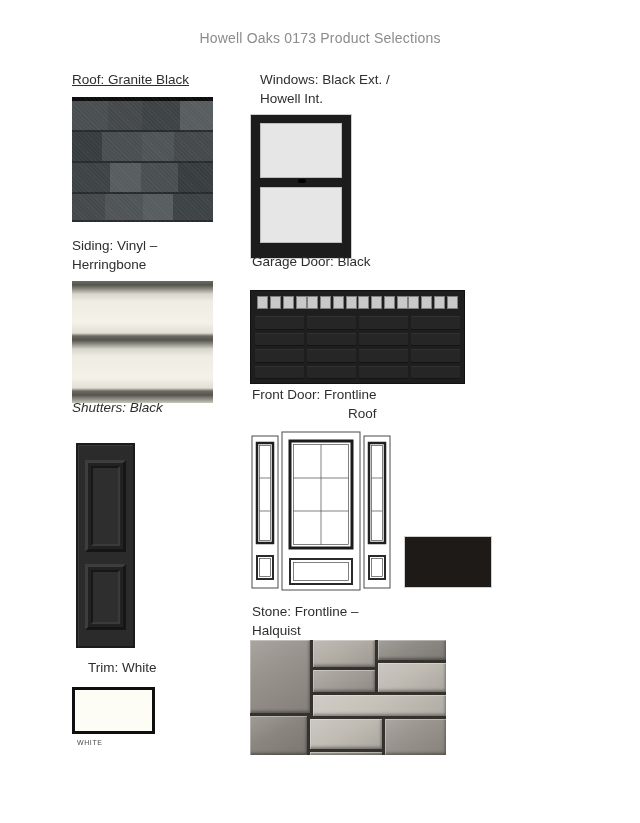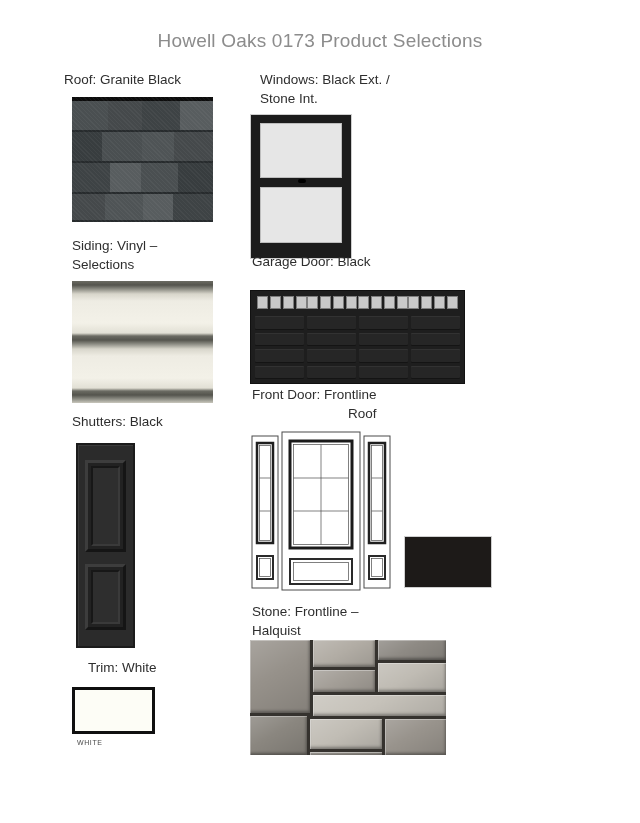--- a/index.html
+++ b/index.html
@@ -13,21 +13,21 @@
     width: 640px;
     height: 823px;
     margin: 0 auto;
     background: #ffffff;
     overflow: hidden;
   }
   .title {
     position: absolute;
     top: 30px; left: 0; width: 100%;
     text-align: center;
-    font-size: 19px;
+    font-size: 14px;
     color: var(--c-title_text, #8c8c8c);
     letter-spacing: .2px;
   }
   .label {
     position: absolute;
     font-size: 13.5px;
     line-height: 19px;
     color: var(--c-label_text, #2e2e2e);
     white-space: nowrap;
   }
@@ -169,21 +169,21 @@
     background-blend-mode: normal;
   }
 </style>
 </head>
 <body>
 
 <div class="page">
 
   <div class="title">Howell Oaks 0173 Product Selections</div>
 
-  <div class="label" style="left:64px; top:70px;">Roof: Granite Black</div>
+  <div class="label" style="left:72px; top:70px;text-decoration:underline;">Roof: Granite Black</div>
   <div class="roof" id="roof">
       <div class="shingle-tab" style="left: 0px; top: 4px; width: 36px; height: 31px; background: rgb(74, 79, 81);"></div>
       <div class="shingle-tab" style="left: 36px; top: 4px; width: 34px; height: 31px; background: rgb(69, 73, 75);"></div>
       <div class="shingle-tab" style="left: 70px; top: 4px; width: 38px; height: 31px; background: rgb(62, 67, 69);"></div>
       <div class="shingle-tab" style="left: 108px; top: 4px; width: 33px; height: 31px; background: rgb(88, 93, 95);"></div>
       <div class="shingle-tab" style="left: 0px; top: 35px; width: 30px; height: 31px; background: rgb(56, 61, 63);"></div>
       <div class="shingle-tab" style="left: 30px; top: 35px; width: 40px; height: 31px; background: rgb(74, 79, 81);"></div>
       <div class="shingle-tab" style="left: 70px; top: 35px; width: 32px; height: 31px; background: rgb(79, 84, 86);"></div>
       <div class="shingle-tab" style="left: 102px; top: 35px; width: 39px; height: 31px; background: rgb(69, 73, 75);"></div>
       <div class="shingle-tab" style="left: 0px; top: 66px; width: 38px; height: 31px; background: rgb(62, 67, 69);"></div>
@@ -191,41 +191,41 @@
       <div class="shingle-tab" style="left: 69px; top: 66px; width: 37px; height: 31px; background: rgb(74, 79, 81);"></div>
       <div class="shingle-tab" style="left: 106px; top: 66px; width: 35px; height: 31px; background: rgb(56, 61, 63);"></div>
       <div class="shingle-tab" style="left: 0px; top: 97px; width: 33px; height: 28px; background: rgb(69, 73, 75);"></div>
       <div class="shingle-tab" style="left: 33px; top: 97px; width: 38px; height: 28px; background: rgb(79, 84, 86);"></div>
       <div class="shingle-tab" style="left: 71px; top: 97px; width: 30px; height: 28px; background: rgb(88, 93, 95);"></div>
       <div class="shingle-tab" style="left: 101px; top: 97px; width: 40px; height: 28px; background: rgb(62, 67, 69);"></div>
     </div>
 
   <div class="label" style="left:72px; top:236px;">
     <div>Siding: Vinyl –</div>
-    <div>Selections</div>
+    <div>Herringbone</div>
   </div>
   <div class="siding"></div>
 
-  <div class="label" style="left:72px; top:412px;">Shutters: Black</div>
+  <div class="label" style="left:72px; top:398px;font-style:italic;">Shutters: Black</div>
   <div class="shutter">
     <div class="panel upper">
         <div class="raise"></div>
       </div>
     <div class="panel lower">
         <div class="raise"></div>
       </div>
   </div>
 
   <div class="label" style="left:88px; top:658px;">Trim: White</div>
   <div class="trim-swatch"></div>
   <div class="caption" style="left:77px; top:739px;">WHITE</div>
 
   <div class="label" style="left:260px; top:70px;">
     <div>Windows: Black Ext. /</div>
-    <div>Stone Int.</div>
+    <div>Howell Int.</div>
   </div>
   <div class="window">
     <div class="glass upper"></div>
     <div class="glass lower"></div>
     <div class="latch"></div>
   </div>
 
   <div class="label" style="left:252px; top:252px;">Garage Door: Black</div>
   <div class="garage">
     <div class="gd-windows" id="gdWindows">

